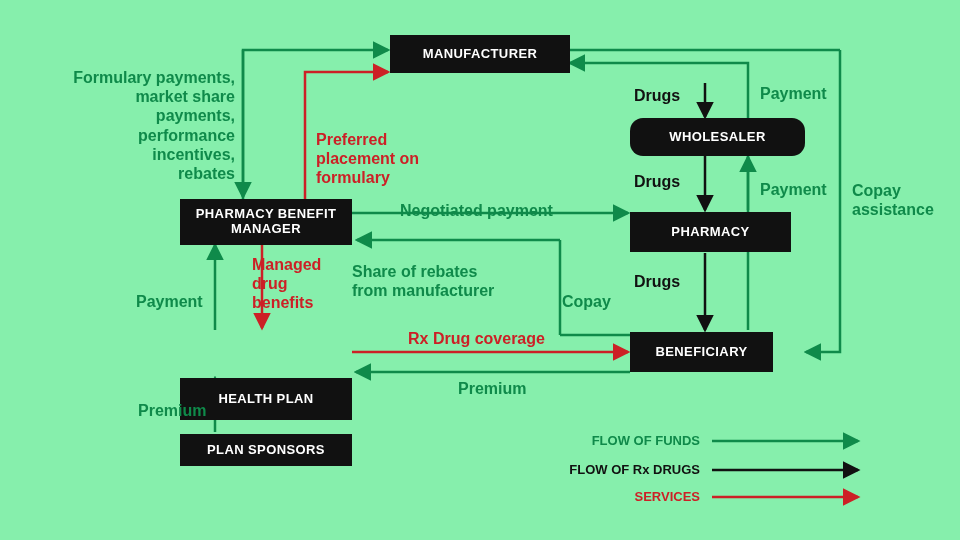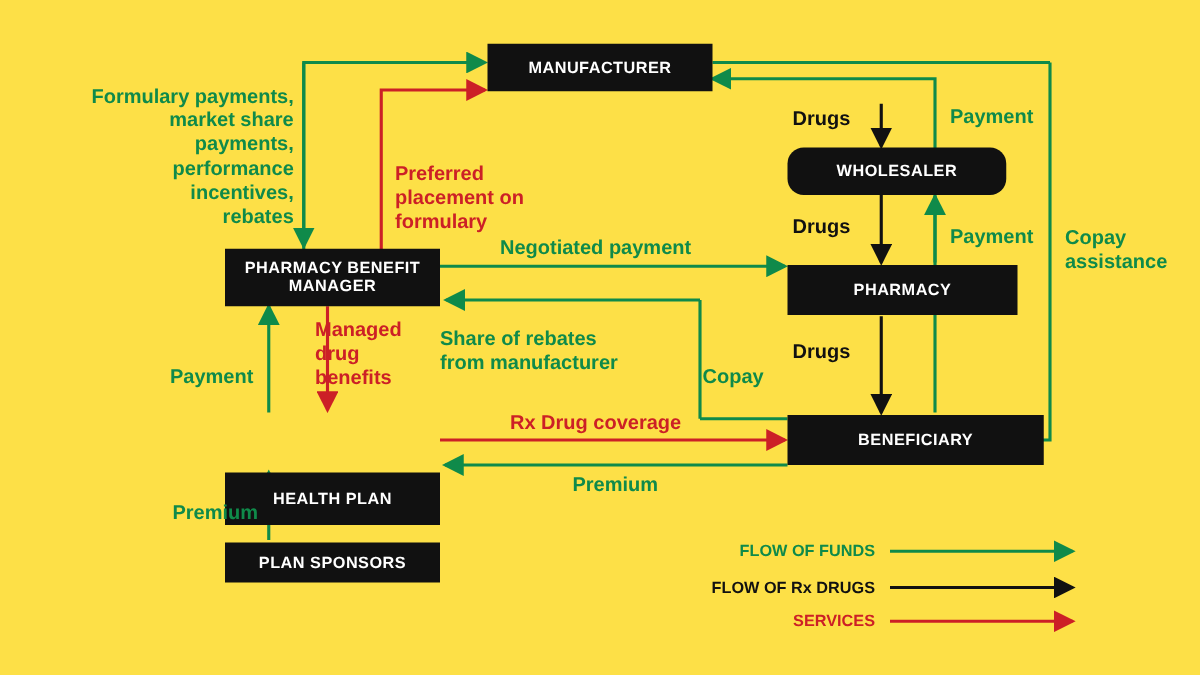--- a/index.html
+++ b/index.html
@@ -10,21 +10,21 @@
   body {
     width: 960px;
     height: 540px;
     font-family: "Liberation Sans", sans-serif;
     overflow: hidden;
   }
   #stage {
     position: relative;
     width: 960px;
     height: 540px;
-    background: #fde047;
+    background: #86efac;
   }
   #svg-layer {
     position: absolute;
     left: 0;
     top: 0;
     width: 960px;
     height: 540px;
   }
   .node {
     position: absolute;
@@ -123,25 +123,25 @@
   </svg>
 
   <div class="node" style="left:390px; top:35px; width:180px; height:38px;">
     <span>MANUFACTURER</span>
   </div>
 
   <div class="node" style="left:630px; top:118px; width:175px; height:38px;border-radius:13px;">
     <span>WHOLESALER</span>
   </div>
 
-  <div class="node" style="left:630px; top:212px; width:184px; height:40px;">
+  <div class="node" style="left:630px; top:212px; width:161px; height:40px;">
     <span>PHARMACY</span>
   </div>
 
-  <div class="node" style="left:630px; top:332px; width:205px; height:40px;">
+  <div class="node" style="left:630px; top:332px; width:143px; height:40px;">
     <span>BENEFICIARY</span>
   </div>
 
   <div class="node" style="left:180px; top:199px; width:172px; height:46px; white-space:pre-line;">
     <span style="white-space:pre-line;">PHARMACY BENEFIT
 MANAGER</span>
   </div>
 
   <div class="node" style="left:180px; top:330px; width:172px; height:42px;margin-top:48px;">
     <span>HEALTH PLAN</span>
@@ -164,21 +164,21 @@
 
   <div class="lbl green" style="left:760px; top:84px;">Payment</div>
 
   <div class="lbl black" style="left:634px; top:172px;">Drugs</div>
 
   <div class="lbl green" style="left:760px; top:180px;">Payment</div>
 
   <div class="lbl green" style="left:852px; top:181px; width:100px;">Copay
 assistance</div>
 
-  <div class="lbl green" style="left:400px; top:189px;">Negotiated payment</div>
+  <div class="lbl green" style="left:400px; top:201px;">Negotiated payment</div>
 
   <div class="lbl black" style="left:634px; top:272px;">Drugs</div>
 
   <div class="lbl red" style="left:252px; top:255px; width:82px;">Managed
 drug
 benefits</div>
 
   <div class="lbl green" style="left:352px; top:262px; width:150px;">Share of rebates
 from manufacturer</div>
 

